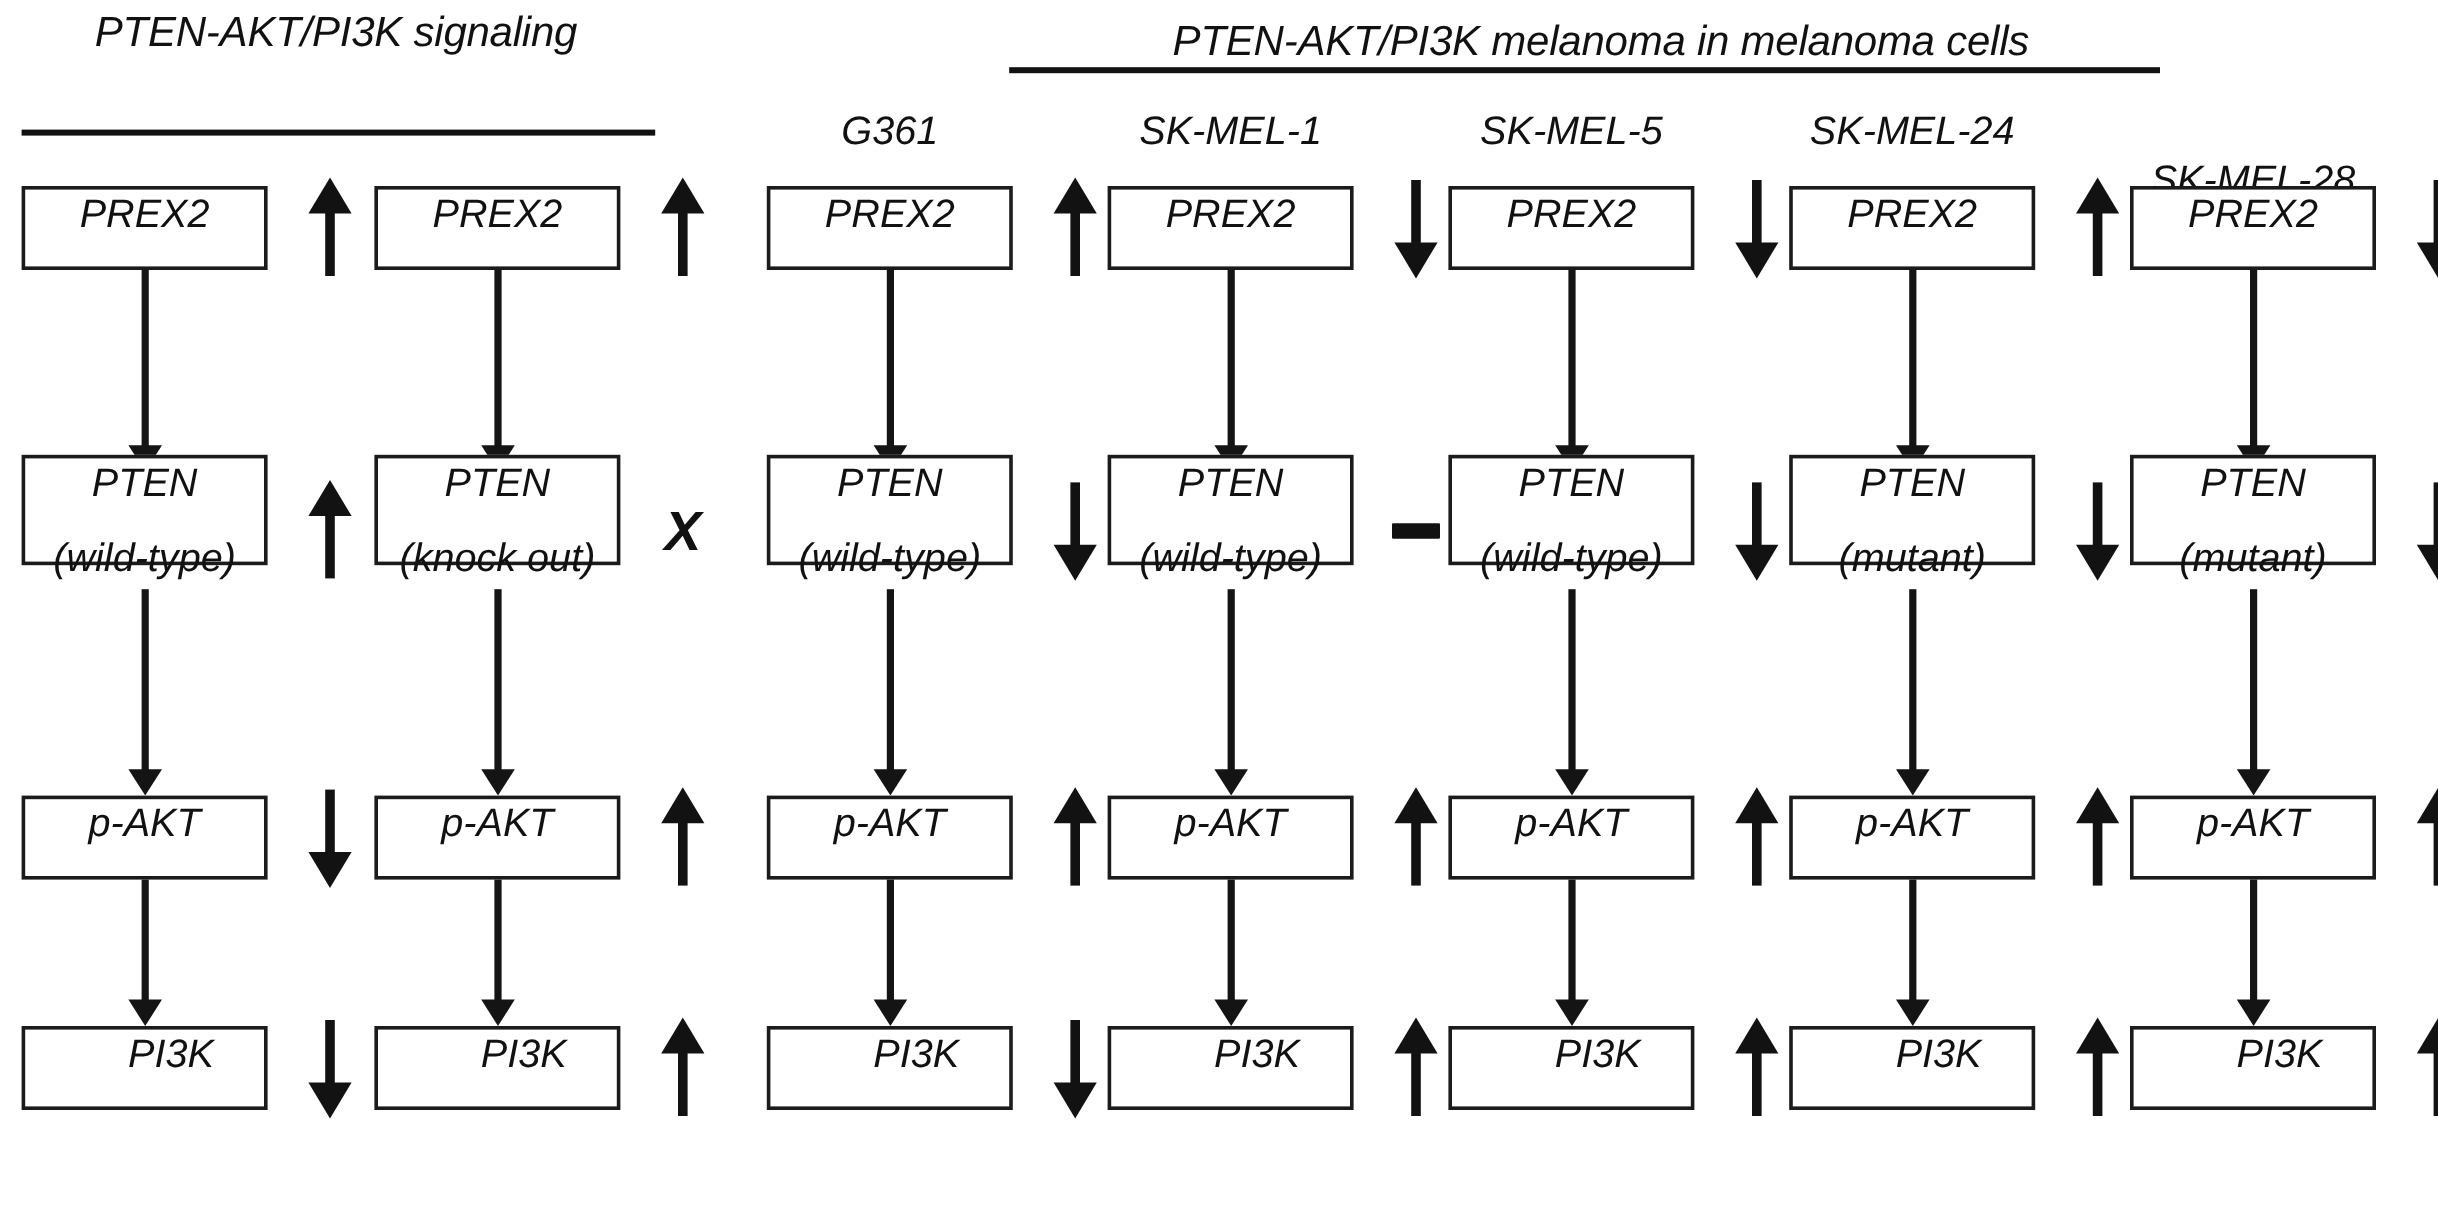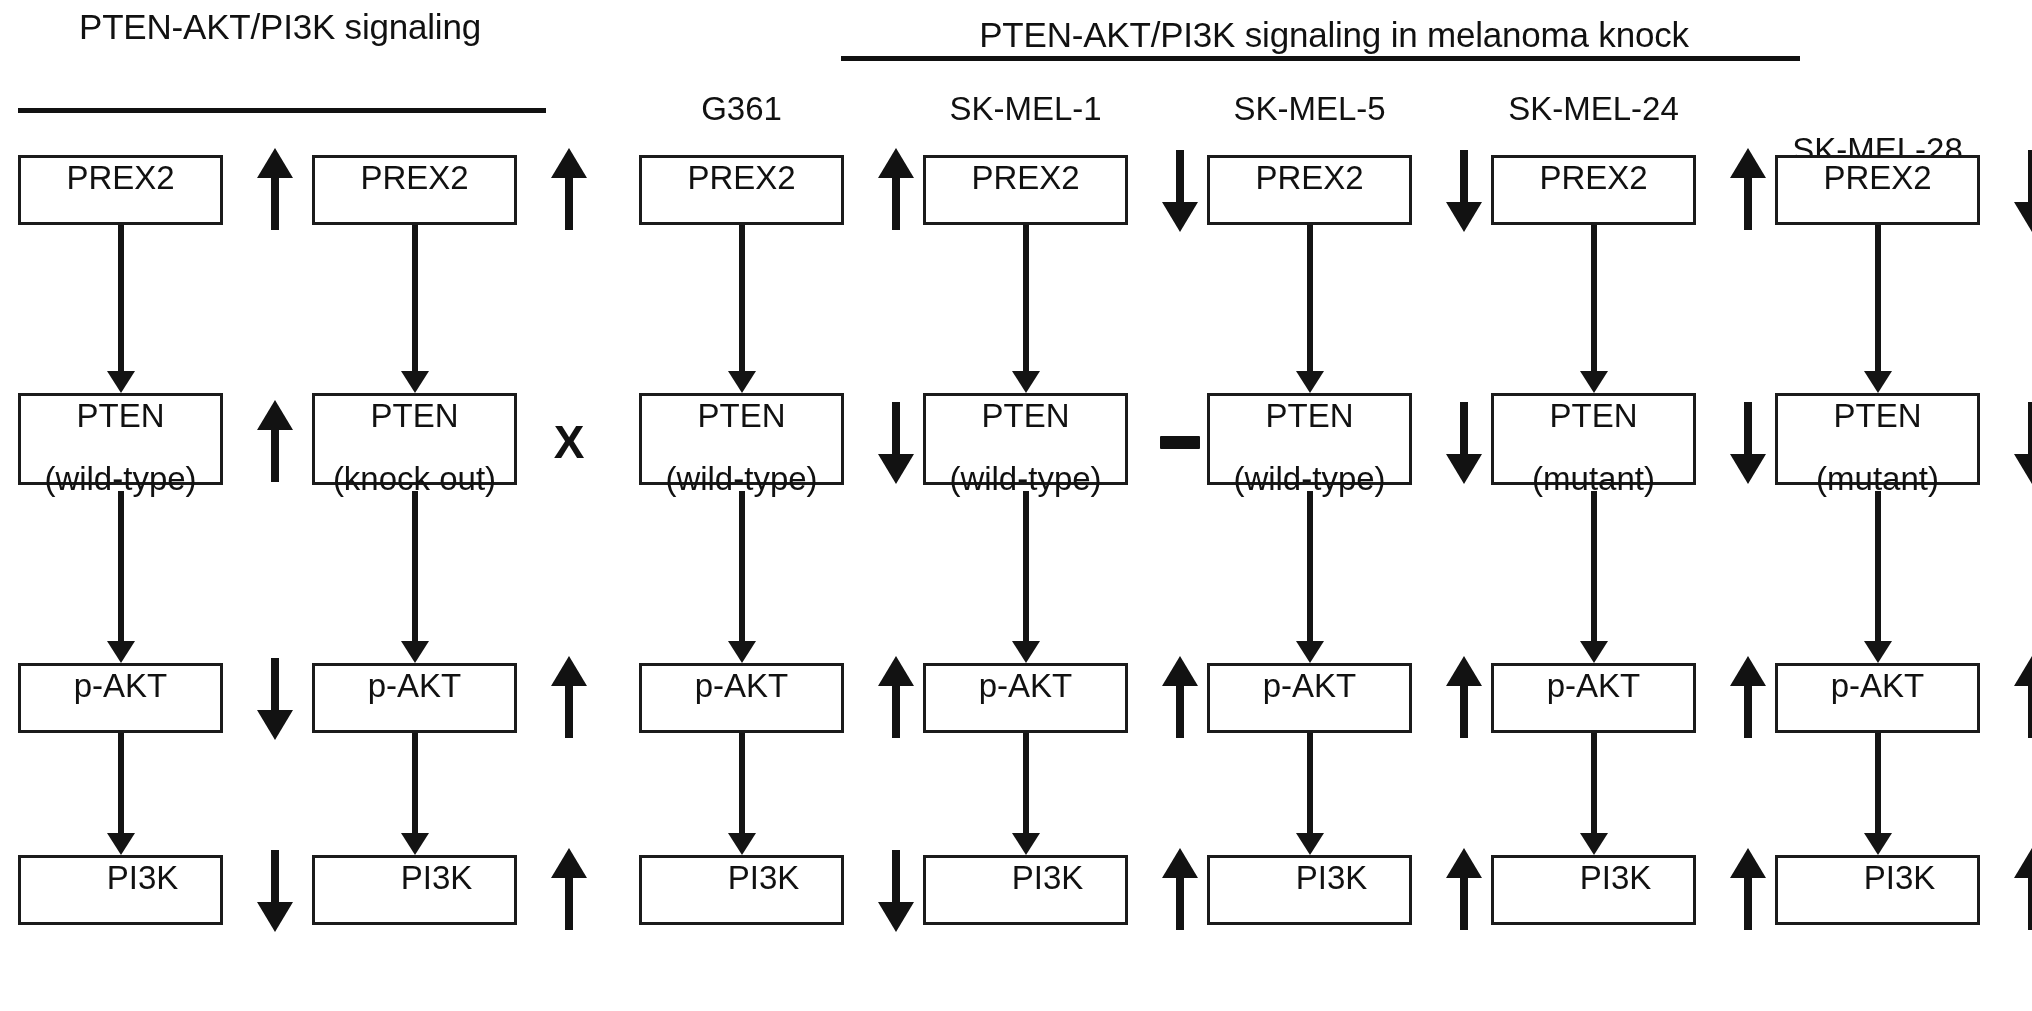--- a/index.html
+++ b/index.html
@@ -97,21 +97,21 @@
     white-space: nowrap;
     text-align: center;
   }
   .node .sub {
     display: block;
     margin-top: 24px;
   }
 
   
   .row-prex2 { left: 0px;  top: 0px;   width: 205px; height: 70px; }
-  .row-pten  { left: 0px;  top: 238px; width: 205px; height: 92px; }
+  .row-pten  { left: 0px;  top: 224px; width: 205px; height: 92px; }
   .row-pakt  { left: 0px;  top: 508px; width: 205px; height: 70px; }
   .row-pi3k  { left: 0px;  top: 700px; width: 205px; height: 70px; padding-left: 44px; }
 
   
   .connector {
     position: absolute;
     left: 100px;
     width: 6px;
     background: #141414;
   }
@@ -152,21 +152,21 @@
     line-height: 1;
   }
   .marker .dash {
     width: 40px;
     height: 13px;
     background: #111;
     border-radius: 1px;
   }
 
   
-  .panel { position: absolute; top: 0; height: 1011px; }
+  .panel { position: absolute; top: 0; height: 1011px; font-style: italic; }
 </style>
 </head>
 <body>
 
 <div id="figure">
 
   <div class="panel" id="panel-left" style="left:0px;width:620px;">
 
     <div class="section-heading" id="left-heading">
       <div>PTEN-AKT/PI3K signaling</div>
@@ -264,21 +264,21 @@
           <svg width="40" height="84" viewBox="0 0 40 84" aria-hidden="true">
             <rect x="16" y="16" width="8" height="66" fill="#121212"></rect>
             <polygon points="20,0 38,30 2,30" fill="#121212"></polygon>
           </svg>
         </div>
     </div>
   </div>
 
   <div class="panel" id="panel-right" style="left:620px;width:1412px;">
 
-    <div class="section-heading" id="right-heading" style="left:170px;width:1088px;">PTEN-AKT/PI3K signaling in melanoma knock</div>
+    <div class="section-heading" id="right-heading" style="left:170px;width:1088px;">PTEN-AKT/PI3K melanoma in melanoma cells</div>
     <div class="rule" id="right-rule" style="left:221px;width:959px;"></div>
 
     <div class="pathway-col" style="left:19px;">
       <div class="col-caption" style="left:0;top:-66px;width:205px;">G361</div>
       <div class="node row-prex2">
         <span>PREX2</span>
       </div>
       <div class="connector conn-1"></div>
       <div class="node row-pten">
         <span>PTEN</span>

